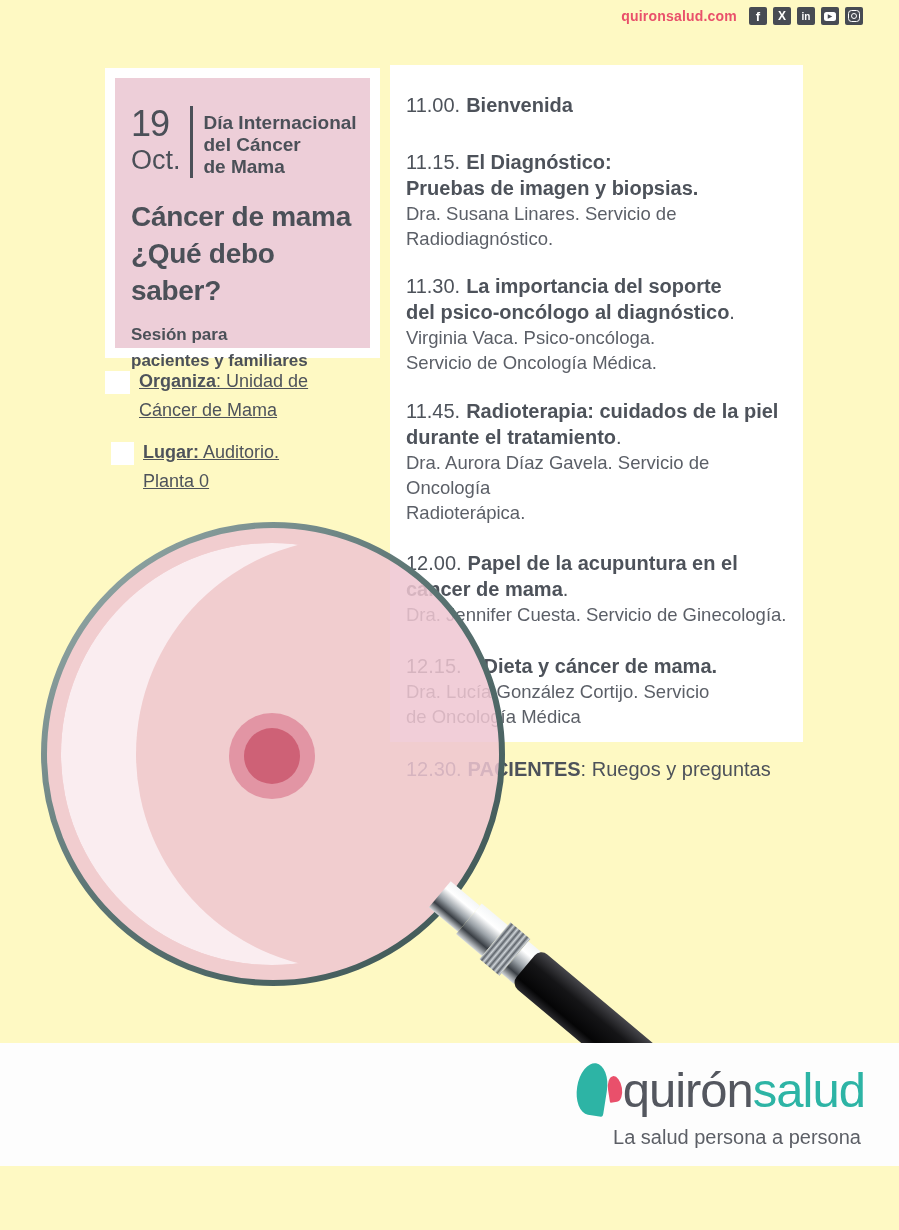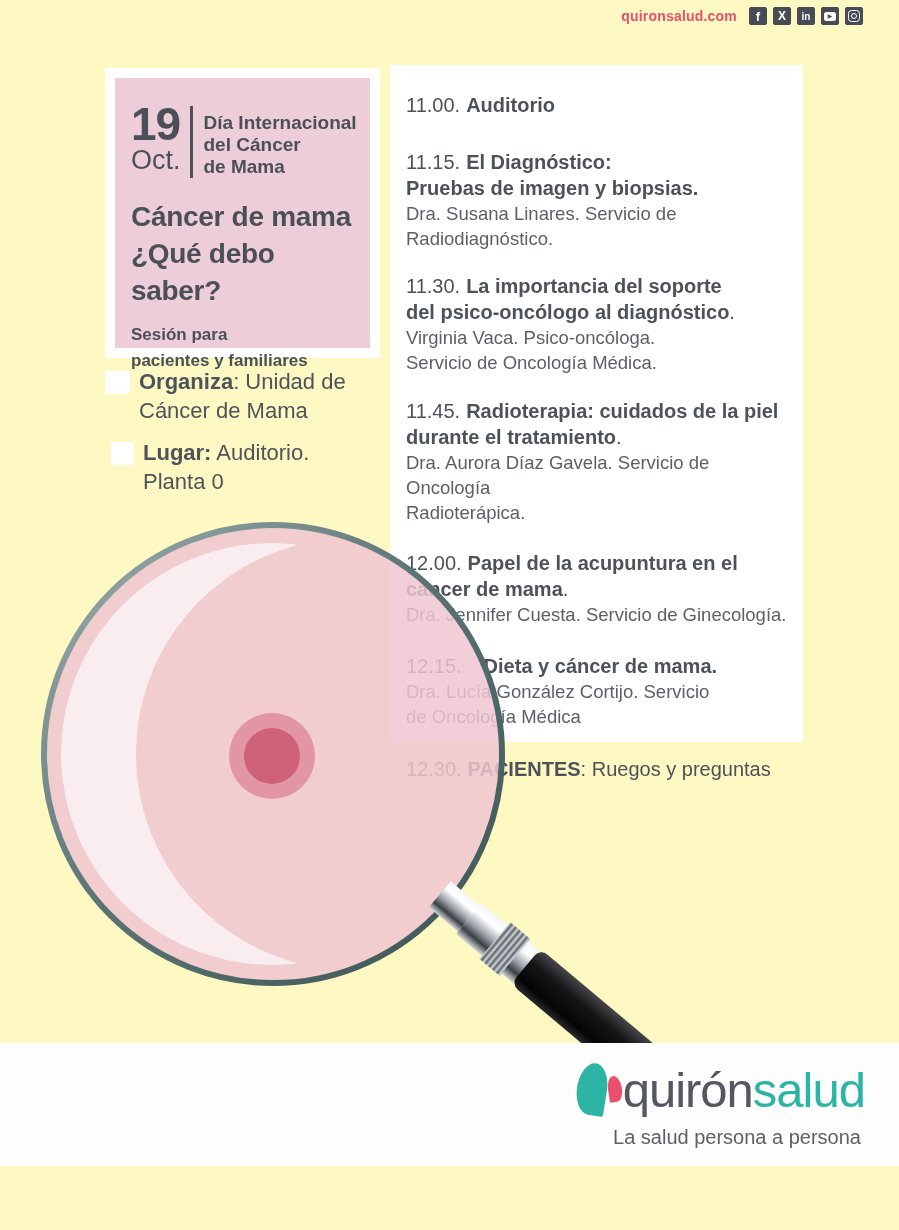--- a/index.html
+++ b/index.html
@@ -20,32 +20,32 @@
   .ig-frame{width:10px;height:10px;border:1.6px solid #fff;border-radius:3.5px;position:relative;}
   .ig-lens{position:absolute;top:50%;left:50%;transform:translate(-50%,-50%);
     width:4px;height:4px;border:1.4px solid #fff;border-radius:50%;}
   
   .event-card{position:absolute;left:105px;top:68px;width:275px;height:290px;
     background:#fff;padding:10px;box-sizing:border-box;}
   .card-inner{width:100%;height:100%;background:#edced8;box-sizing:border-box;
     padding:26px 10px 0 16px;}
   .date-row{display:flex;align-items:flex-start;}
   .date-col{text-align:left;}
-  .day{font-size:46px;font-weight:bold;line-height:40px;letter-spacing:-1px;}
+  .day{font-size:36px;font-weight:normal;line-height:40px;letter-spacing:-1px;}
   .month{font-size:27px;line-height:32px;}
   .date-divider{width:3px;height:72px;background:#4b5058;margin:2px 11px 0 9px;}
   .event-name{font-weight:bold;font-size:19px;line-height:22px;white-space:pre-line;padding-top:8px;}
   .card-title{font-size:28px;font-weight:bold;line-height:37px;margin-top:20px;white-space:pre-line;letter-spacing:-0.3px;}
   .card-subtitle{font-size:17px;font-weight:bold;line-height:26px;margin-top:13px;white-space:pre-line;}
   
   .details{position:absolute;left:105px;top:367px;width:300px;}
   .detail{display:flex;margin-bottom:13px;}
   .bullet{width:25px;height:23px;background:#fff;flex:0 0 25px;margin-top:4px;}
   .detail:nth-child(2) .bullet{margin-left:6px;flex-basis:23px;width:23px;}
-  .detail-text{margin-left:9px;font-size:22px;line-height:29px;color:#4e535b;white-space:pre-line;}
+  .detail-text{margin-left:9px;font-size:18px;line-height:29px;color:#4e535b;white-space:pre-line;text-decoration:underline;}
   .detail-label{font-weight:bold;}
   
   .schedule{position:absolute;left:390px;top:65px;width:413px;height:677px;background:#fff;
     box-sizing:border-box;padding:27px 8px 0 16px;z-index:1;}
   .agenda-item{font-size:20px;line-height:26px;color:#4d525a;}
   .t-title{font-weight:bold;white-space:pre-line;margin-left:6px;}
   .t-suffix{white-space:pre-line;}
   .t-speaker{display:block;font-size:18.5px;line-height:25px;color:#5b5f67;white-space:pre-line;}
   .agenda-item:nth-child(1){margin-bottom:31px;}
   .agenda-item:nth-child(2){margin-bottom:22px;}
@@ -126,21 +126,21 @@
 Cáncer de Mama</span></div>
     </div>
     <div class="detail">
       <div class="bullet"></div>
       <div class="detail-text"><span class="detail-label">Lugar:</span><span> Auditorio.
 Planta 0</span></div>
     </div>
   </div>
 
   <div class="schedule">
-    <div class="agenda-item"><span class="t-time">11.00.</span><span class="t-title">Auditorio</span><span class="t-suffix"></span><span class="t-speaker"></span></div>
+    <div class="agenda-item"><span class="t-time">11.00.</span><span class="t-title">Bienvenida</span><span class="t-suffix"></span><span class="t-speaker"></span></div>
     <div class="agenda-item"><span class="t-time">11.15.</span><span class="t-title">El Diagnóstico:
 Pruebas de imagen y biopsias.</span><span class="t-suffix"></span><span class="t-speaker">Dra. Susana Linares. Servicio de Radiodiagnóstico.</span></div>
     <div class="agenda-item"><span class="t-time">11.30.</span><span class="t-title">La importancia del soporte
 del psico-oncólogo al diagnóstico</span><span class="t-suffix">.</span><span class="t-speaker">Virginia Vaca. Psico-oncóloga.
 Servicio de Oncología Médica.</span></div>
     <div class="agenda-item"><span class="t-time">11.45.</span><span class="t-title">Radioterapia: cuidados de la piel
 durante el tratamiento</span><span class="t-suffix">.</span><span class="t-speaker">Dra. Aurora Díaz Gavela. Servicio de Oncología
 Radioterápica.</span></div>
     <div class="agenda-item"><span class="t-time">12.00.</span><span class="t-title">Papel de la acupuntura en el
 cáncer de mama</span><span class="t-suffix">.</span><span class="t-speaker">Dra. Jennifer Cuesta. Servicio de Ginecología.</span></div>

